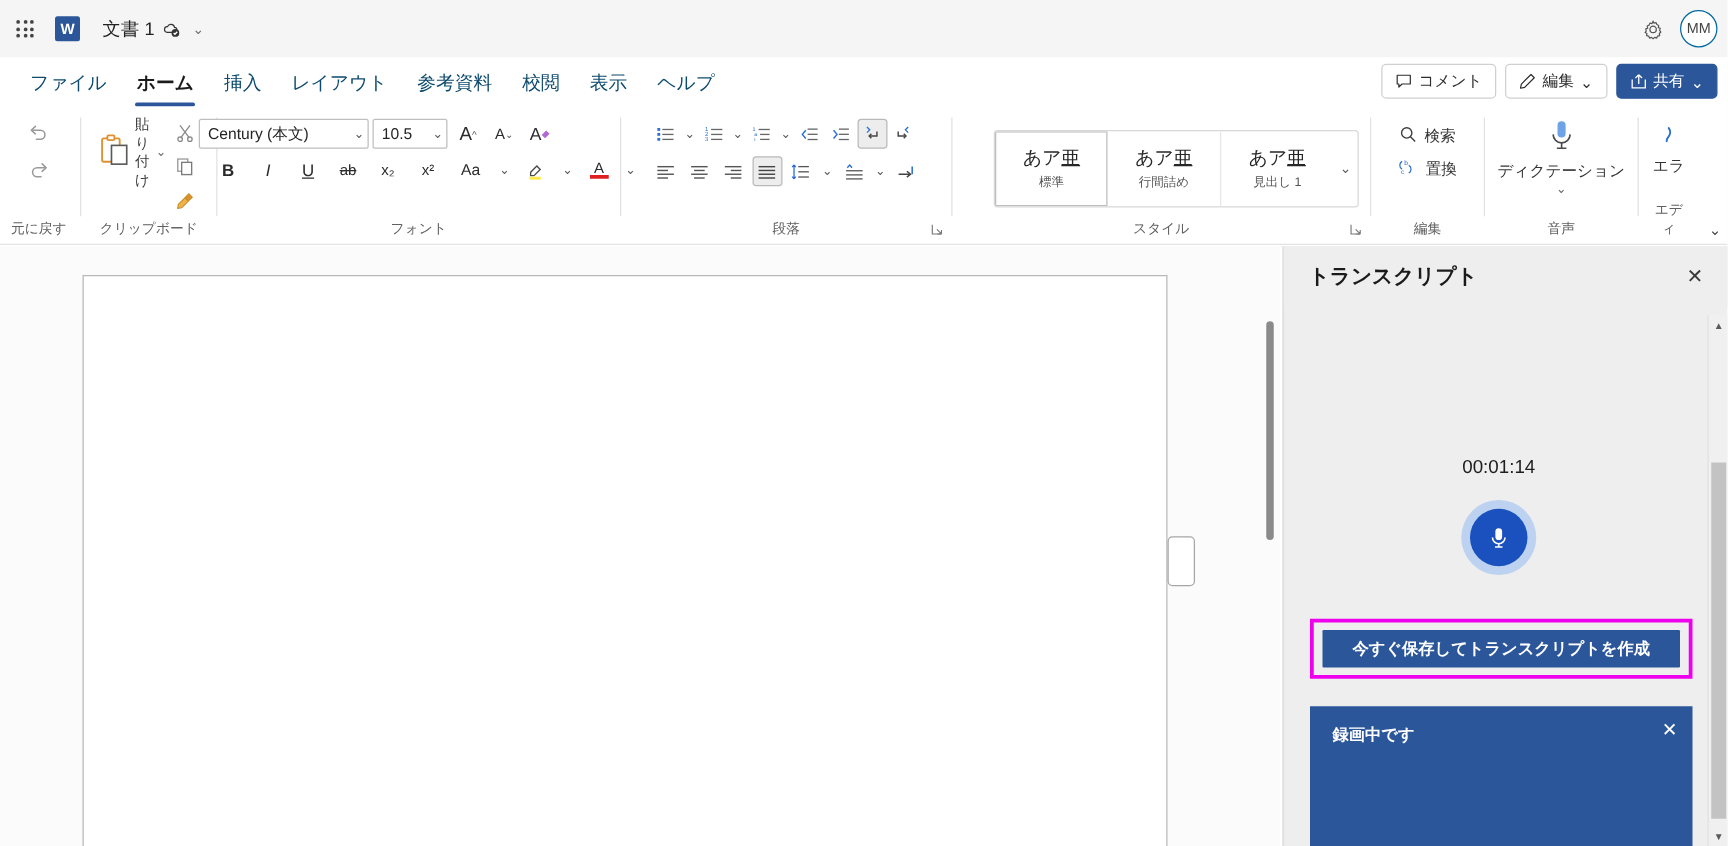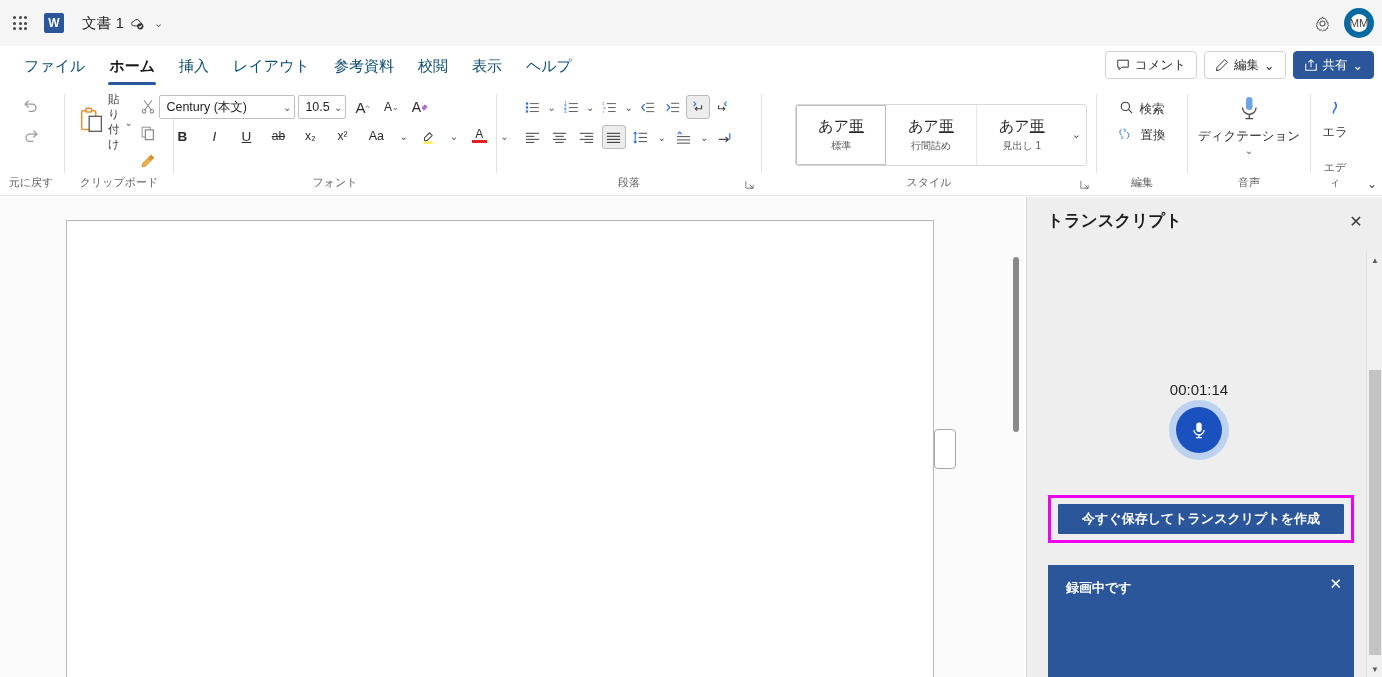--- a/index.html
+++ b/index.html
@@ -38,21 +38,21 @@
 
   .searchbox {
     position:absolute; left:406px; top:7px; width:515px; height:32px;
     background:#ededed; border-radius:4px;
     display:flex; align-items:center; justify-content:center;
     font-size:13px; color:#6f6f6f; cursor:text;
   }
   .tb-right { position:absolute; right:8px; top:0; height:46px; display:flex; align-items:center; gap:8px; }
   .gear { width:28px; height:28px; display:flex; align-items:center; justify-content:center; cursor:pointer; color:#555; }
   .avatar {
-    width:30px; height:30px; border-radius:50%; border:6px solid #0369a1;
+    width:30px; height:30px; border-radius:50%; border:1px solid #0369a1;
     display:flex; align-items:center; justify-content:center;
     font-size:11.5px; color:#444; cursor:pointer; background:#fff;
   }
 
   
   .tabstrip {
     position:absolute; left:0; top:46px; width:1382px; height:40px;
     background:#ffffff; display:flex; align-items:center; padding-left:14px;
   }
   .tab {
@@ -104,21 +104,21 @@
   .font-rows { display:flex; flex-direction:column; gap:5px; }
   .frow { display:flex; align-items:center; gap:3px; }
   .combo {
     height:24px; border:1px solid #bfbfbf; border-radius:2px; background:#fff;
     display:flex; align-items:center; padding:0 3px 0 6px; font-size:12.5px; color:#242424;
     cursor:pointer;
   }
   .combo .cv { flex:1; white-space:nowrap; overflow:hidden; }
   .combo .cc { color:#555; font-size:10px; padding-left:4px; }
   .fname { width:136px; }
-  .fsize { width:48px; }
+  .fsize { width:60px; }
   .tbtn { width:26px; height:24px; display:flex; align-items:center; justify-content:center; font-size:13.5px; cursor:pointer; color:#2b2b2b; }
   .tbtn.wide { width:30px; }
   .cdrop { font-size:10px; color:#555; cursor:pointer; padding:0 2px; }
 
   
   .prow { display:flex; align-items:center; gap:1px; }
   .pbtn { width:24px; height:24px; display:flex; align-items:center; justify-content:center; cursor:pointer; border-radius:3px; }
   .pbtn.sel { background:#ededed; border:1px solid #b9b9b9; }
 
   
@@ -169,21 +169,21 @@
     position:absolute; left:1026px; top:197px; width:356px; height:480px;
     background:#eeeeee; border-left:1px solid #d9d9d9;
   }
   .pane-head {
     position:absolute; left:0; top:0; width:356px; height:48px;
     display:flex; align-items:center; padding:0 14px 0 20px; background:#eeeeee;
   }
   .pane-title { font-size:16.5px; font-weight:bold; color:#1b1b1b; flex:1; }
   .pane-close { width:26px; height:26px; display:flex; align-items:center; justify-content:center; cursor:pointer; color:#3a3a3a; font-size:16px; }
 
-  .timer { position:absolute; top:184px; left:0; width:344px; text-align:center; font-size:15px; color:#1f1f1f; }
+  .timer { position:absolute; top:168px; left:0; width:344px; text-align:center; font-size:15px; color:#1f1f1f; }
   .mic-wrap {
     position:absolute; top:203px; left:0; width:344px; display:flex; justify-content:center;
   }
   .mic-halo {
     width:60px; height:60px; border-radius:50%; background:#bcd2f0;
     display:flex; align-items:center; justify-content:center; cursor:pointer;
   }
   .mic-core {
     width:46px; height:46px; border-radius:50%; background:#1a51bf;
     display:flex; align-items:center; justify-content:center;

